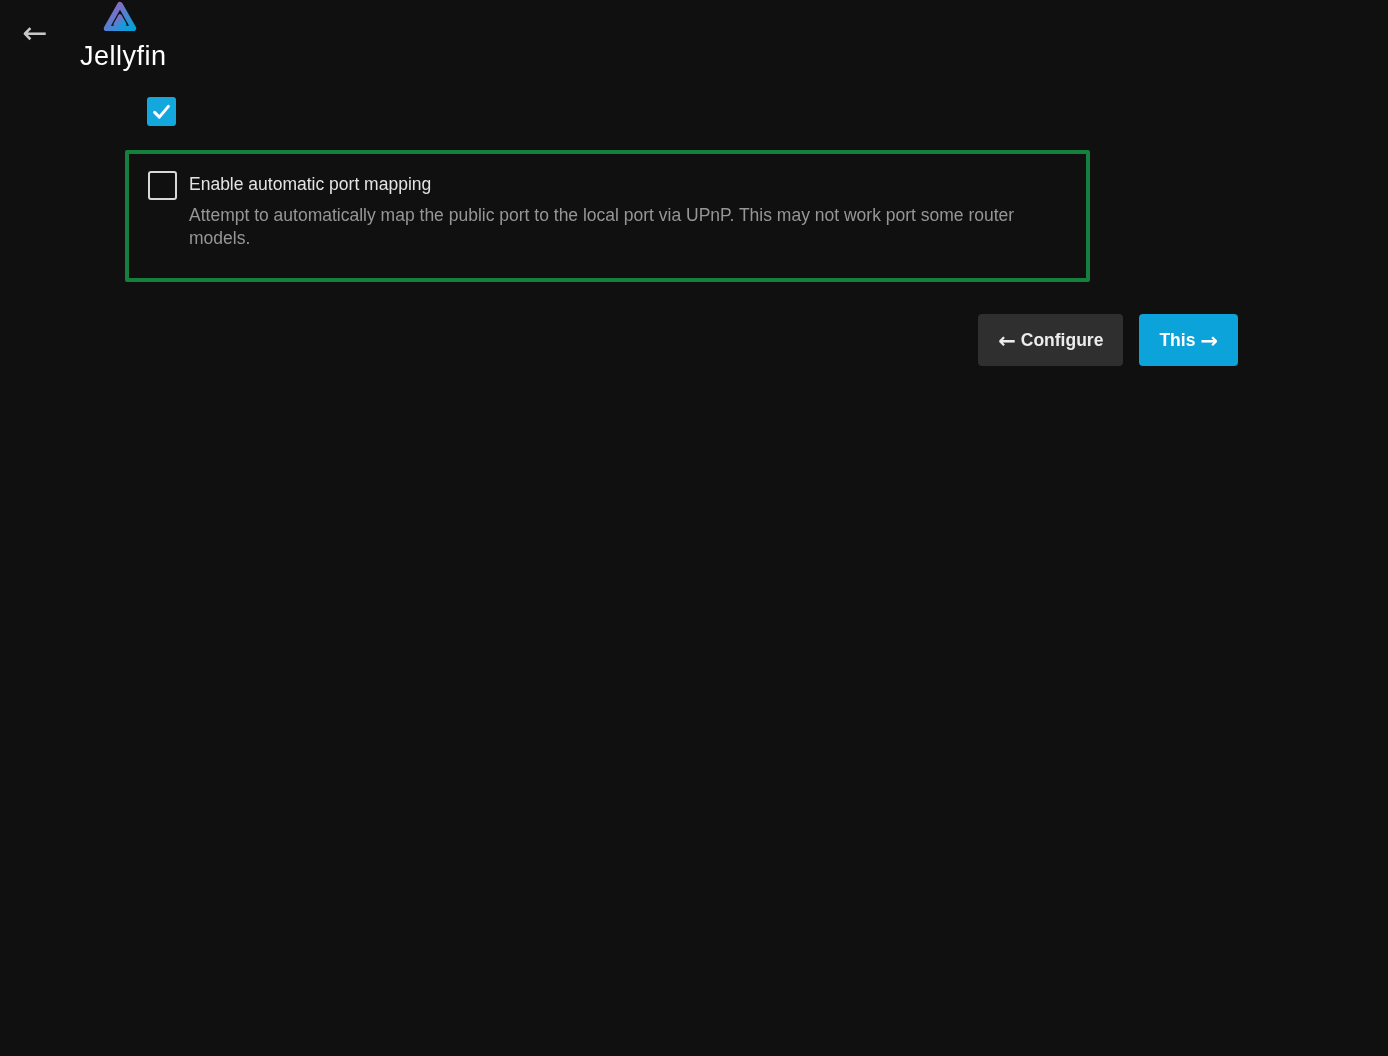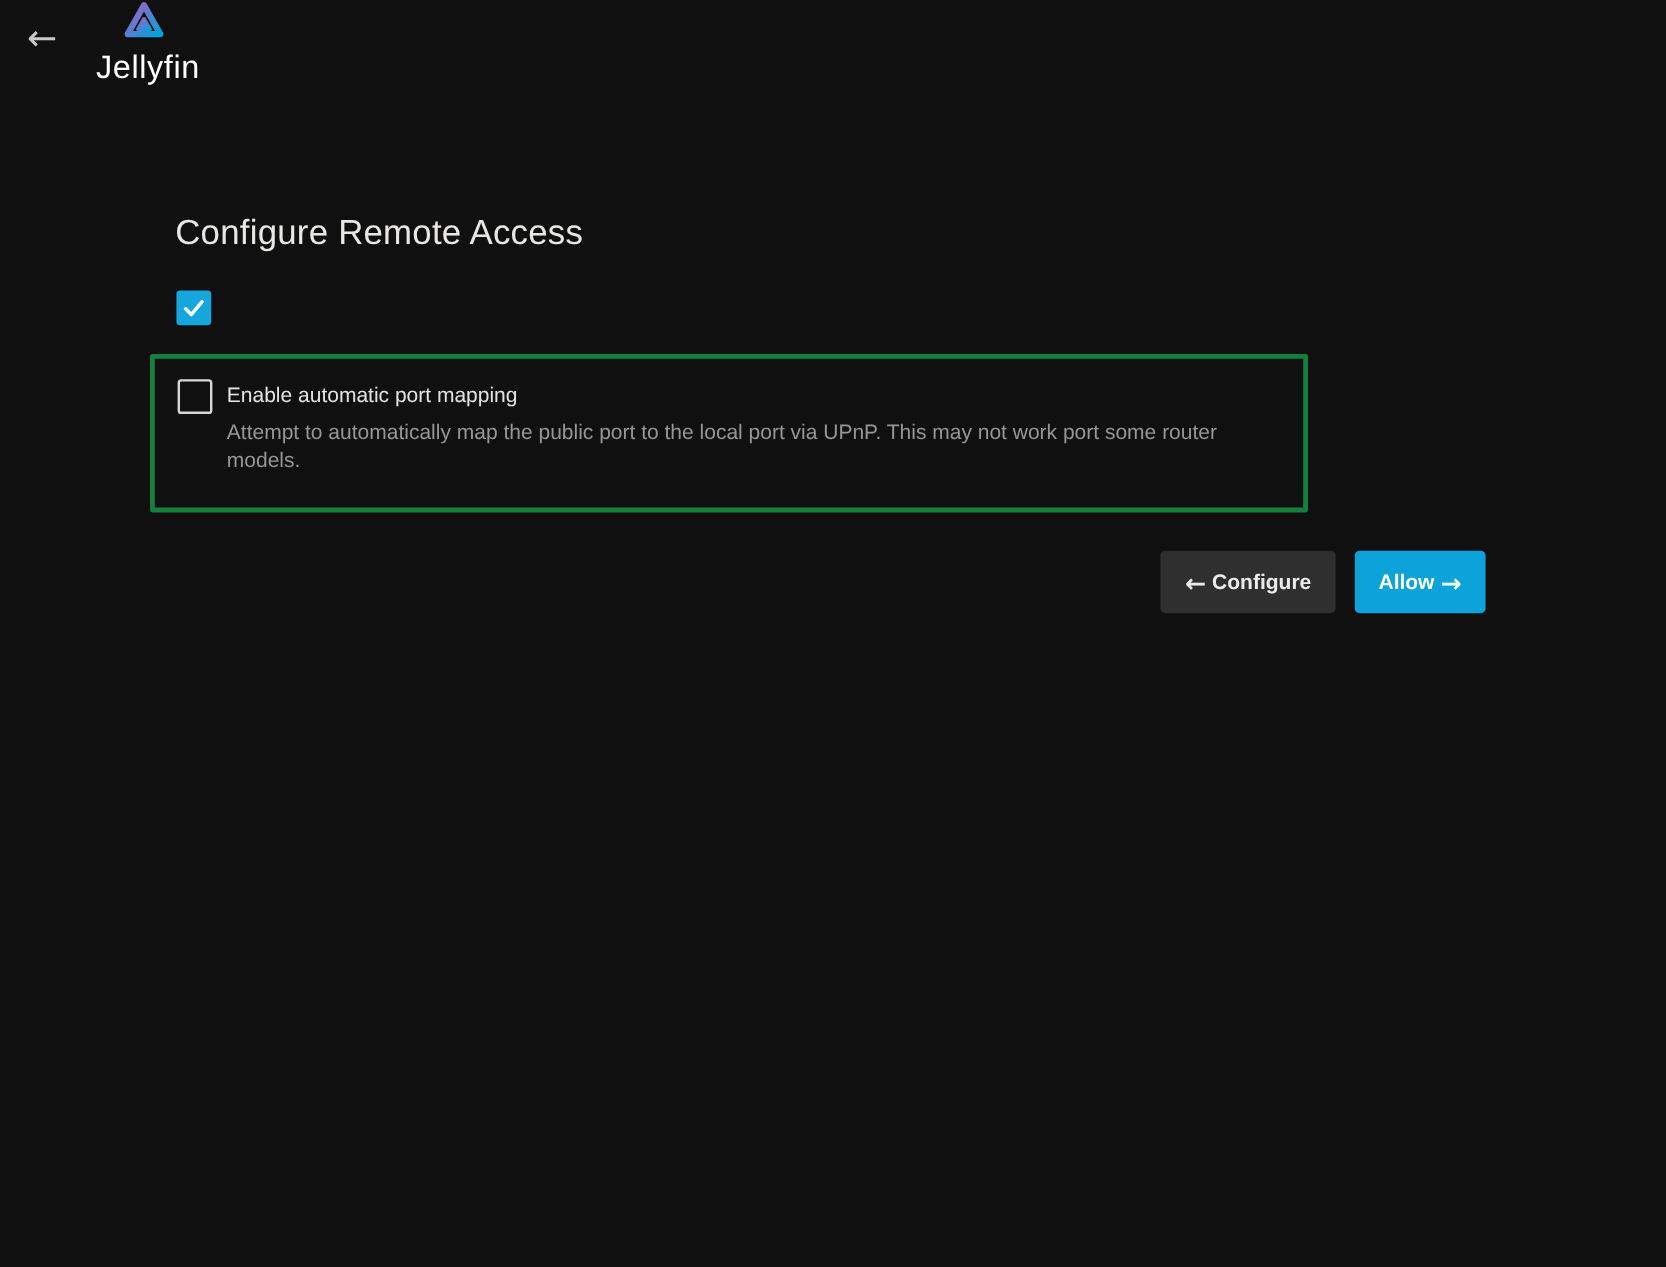--- a/index.html
+++ b/index.html
@@ -156,21 +156,20 @@
       </defs>
       <path d="M50 16 L84 76 L16 76 Z" fill="none" stroke="url(#jfgrad)" stroke-width="13" stroke-linejoin="round"></path>
       <path d="M50 45 L62 66 L38 66 Z" fill="url(#jfgrad)" stroke="url(#jfgrad)" stroke-width="9" stroke-linejoin="round"></path>
     </svg>
     <span class="wordmark">Jellyfin</span>
   </div>
 </div>
 
 <div class="content">
 
-  <h1 class="page-title">Configure Remote Access</h1>
 
   <div class="option-row first">
     <div class="checkbox checked">
       <svg class="check-icon" viewBox="0 0 29 29">
         <path d="M6.5 15.5 L12 21 L22.5 8.5" fill="none" stroke="#ffffff" stroke-width="3.4" stroke-linecap="round" stroke-linejoin="round"></path>
       </svg>
     </div>
   </div>
 
   <div class="highlight-box">
@@ -184,18 +183,18 @@
       </div>
     </div>
   </div>
 
   <div class="footer-nav">
     <button class="btn btn-previous">
       <span class="btn-arrow">←</span>
       <span>Configure</span>
     </button>
     <button class="btn btn-next">
-      <span>Allow</span>
+      <span>This</span>
       <span class="btn-arrow">→</span>
     </button>
   </div>
 
 </div>
 
 </body></html>

